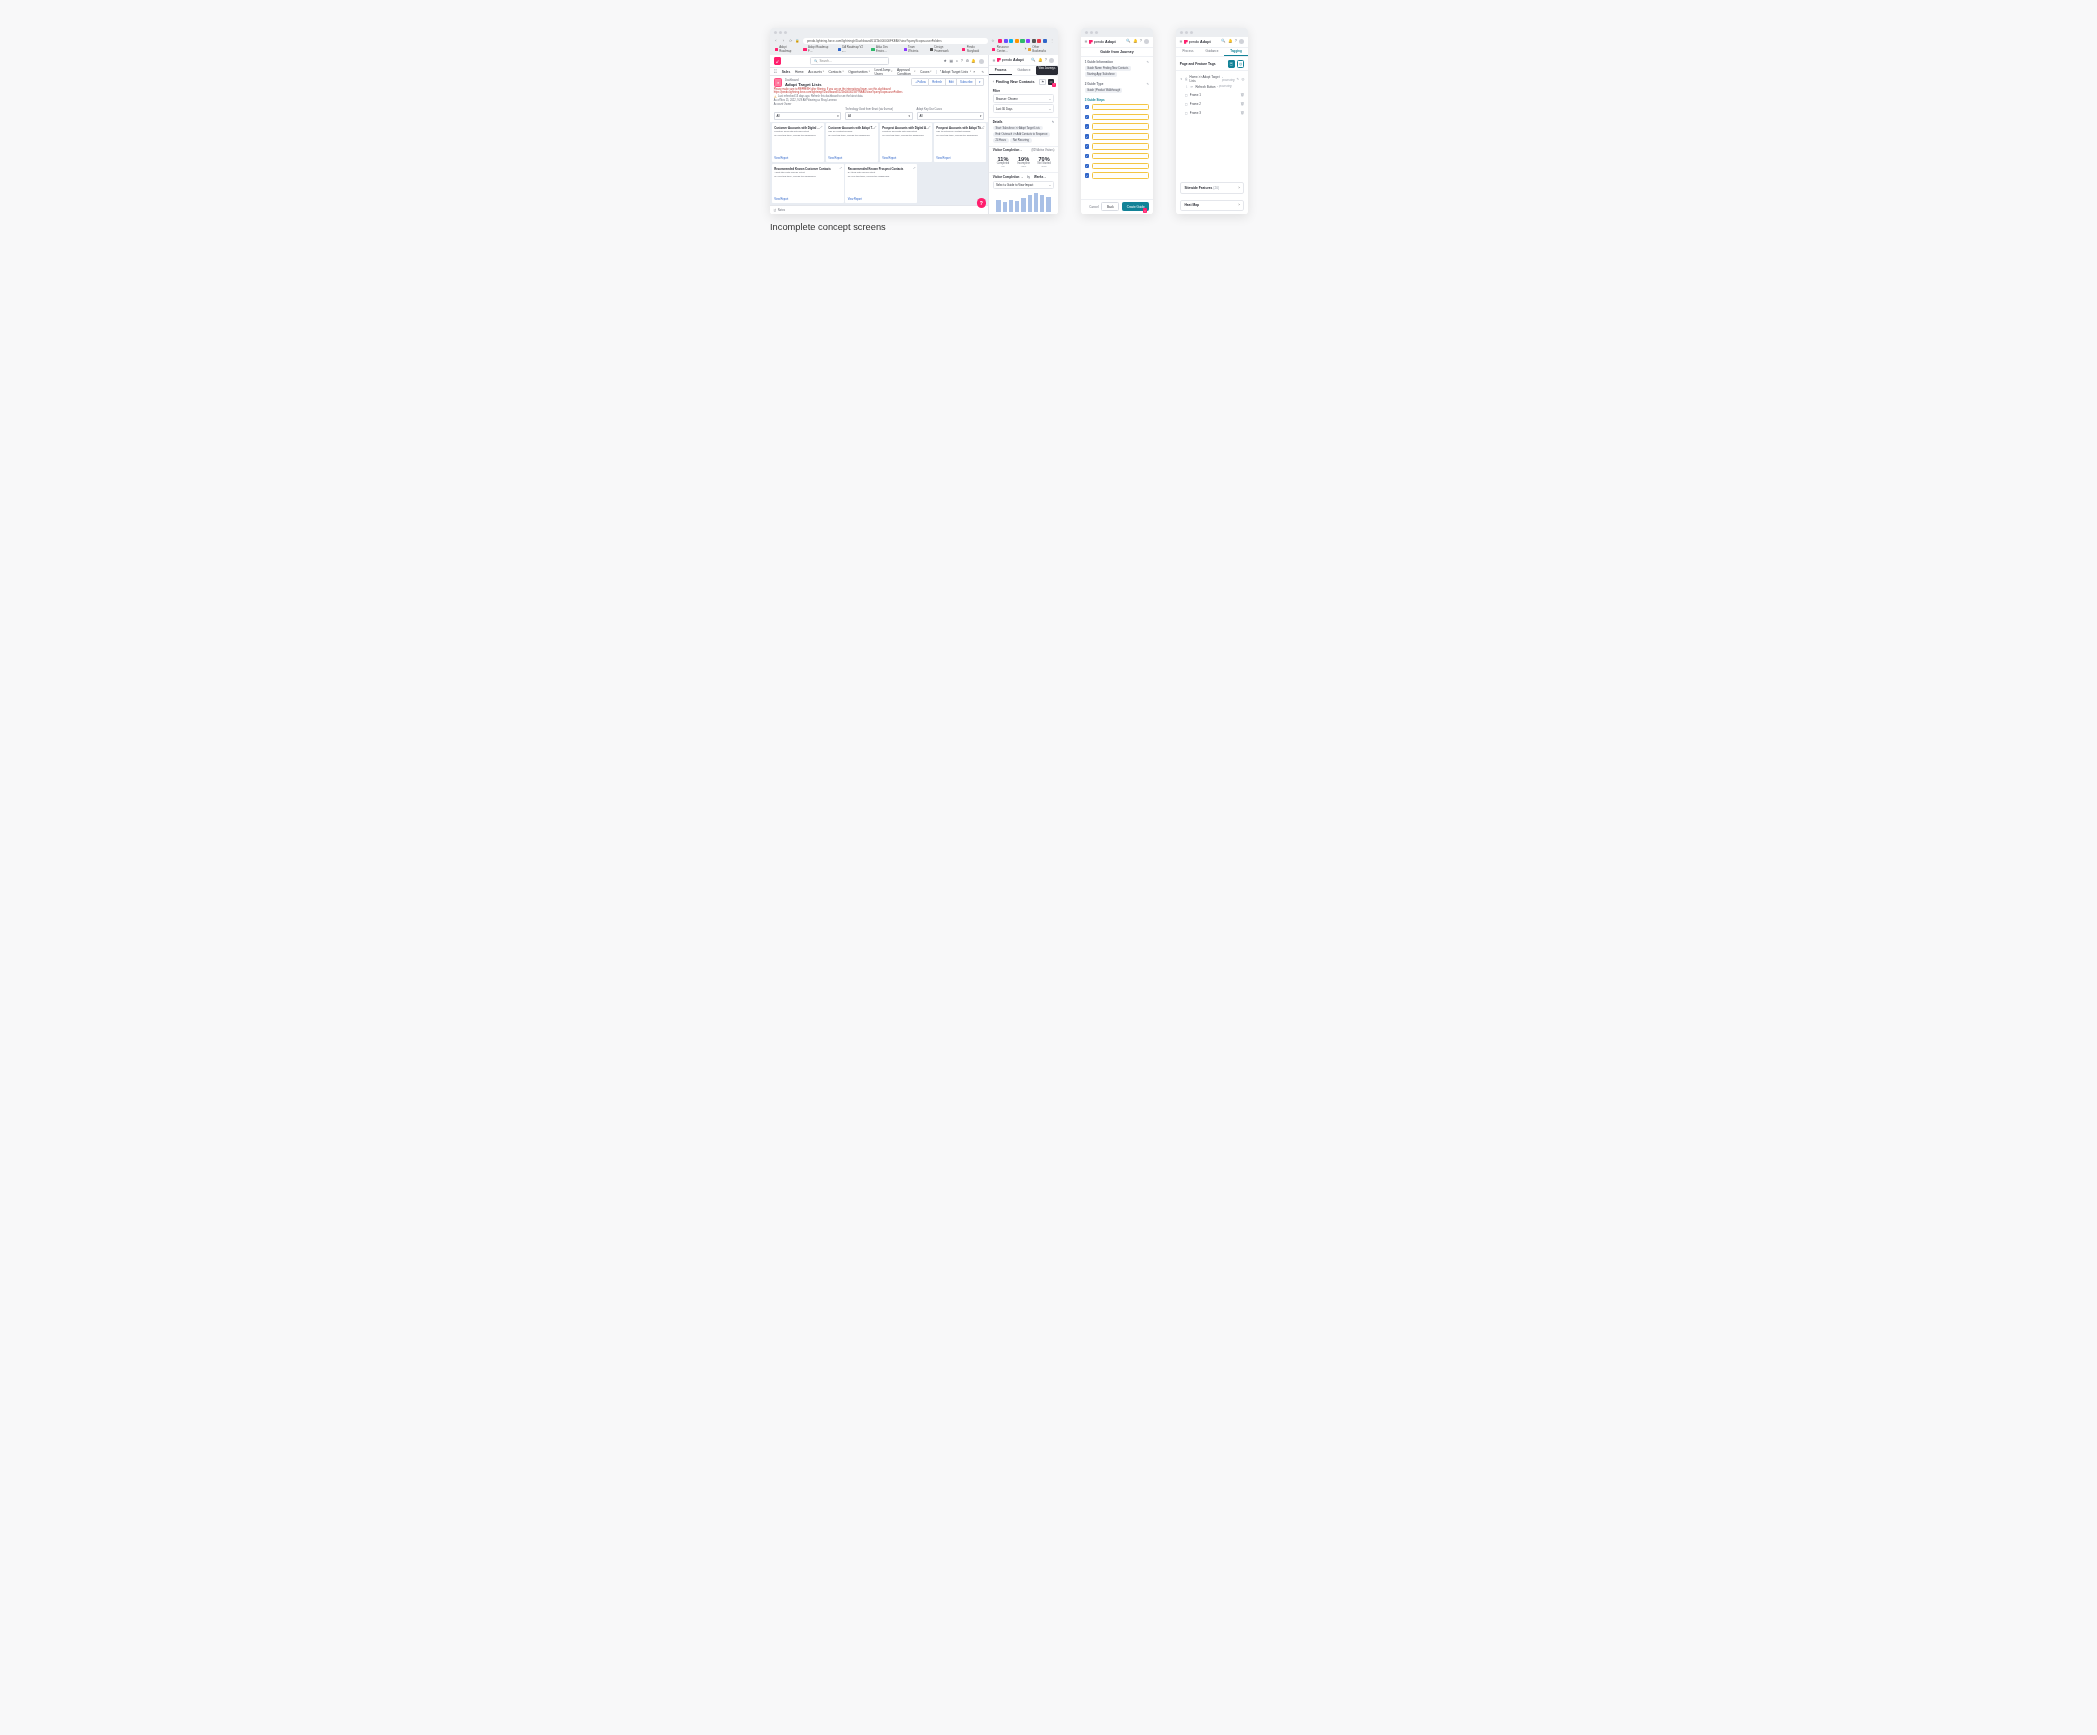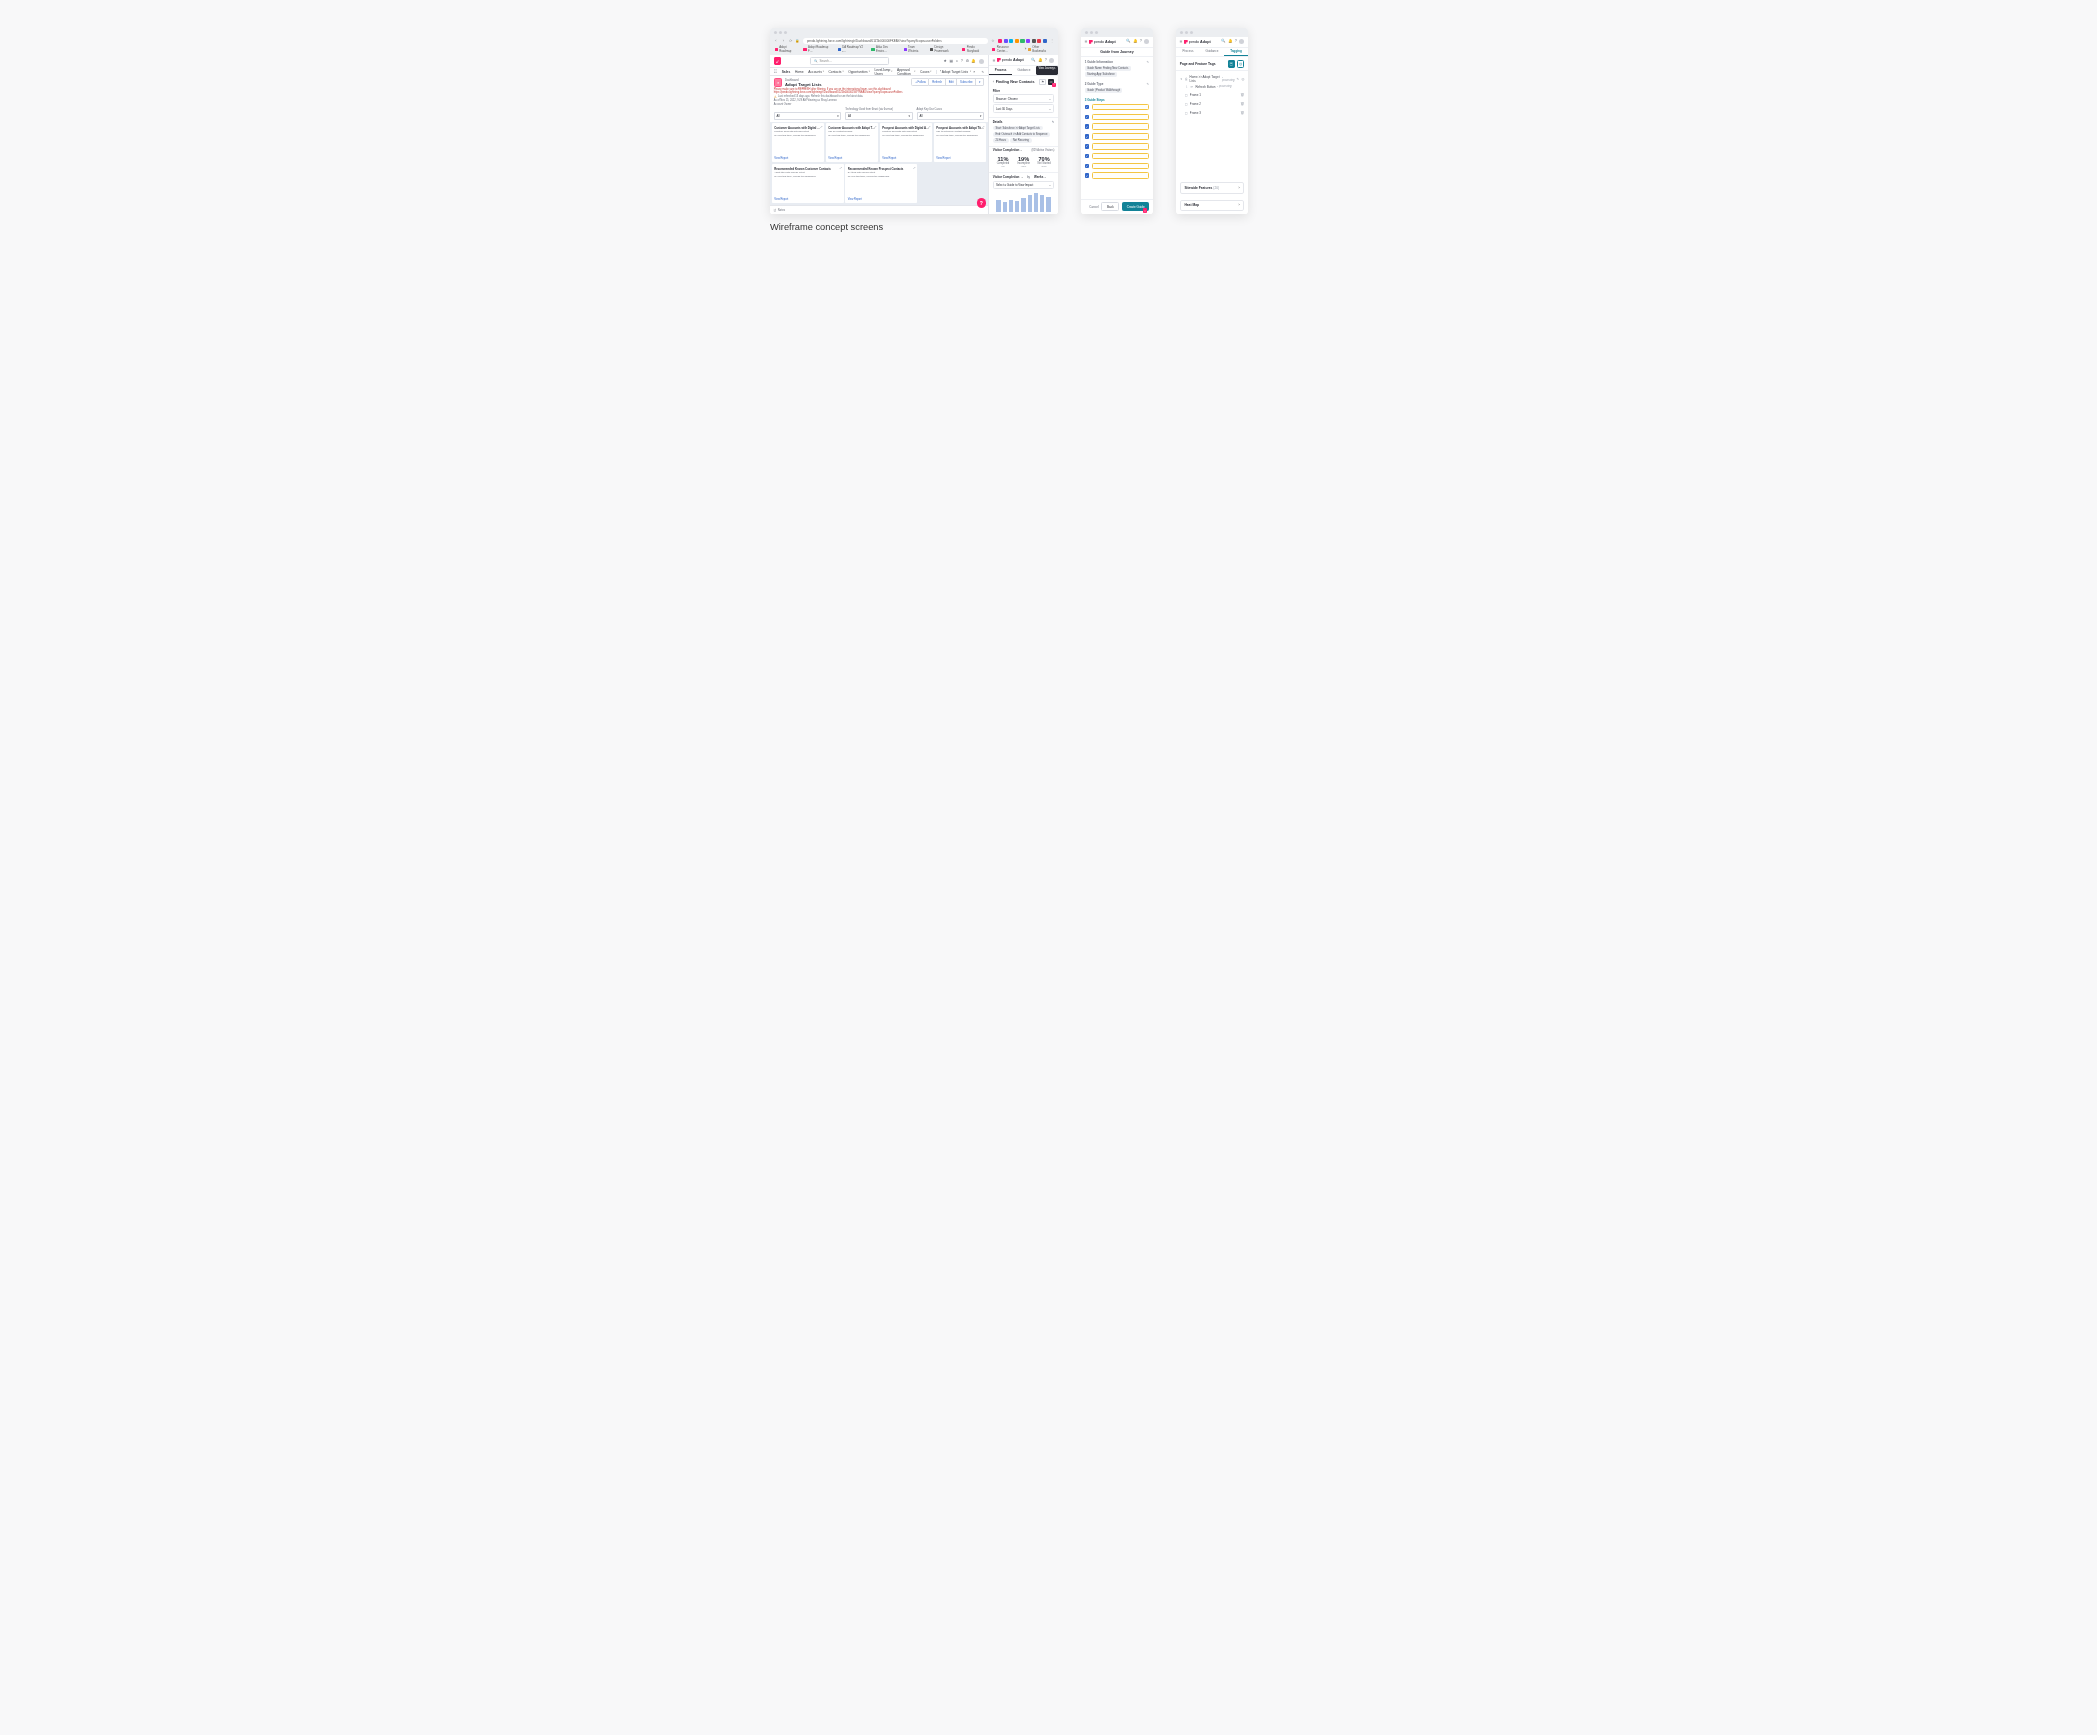--- a/index.html
+++ b/index.html
@@ -462,21 +462,21 @@
                   <div class="bar" style="height:88.57142857142857%"></div>
                   <div class="bar" style="height:100%"></div>
                   <div class="bar" style="height:85.71428571428571%"></div>
                   <div class="bar" style="height:77.14285714285715%"></div>
                 </div>
       </div>
     </div>
   </div>
   <div class="fab">?</div>
 </div>
-<div class="caption">Wireframe concept screens</div>
+<div class="caption">Incomplete concept screens</div>
 </div>
 
 <div class="panel small">
   <div class="traffic">
           <span class="dot"></span>
           <span class="dot"></span>
           <span class="dot"></span>
         </div>
   <div class="sm-body">
     <div class="sm-head">

